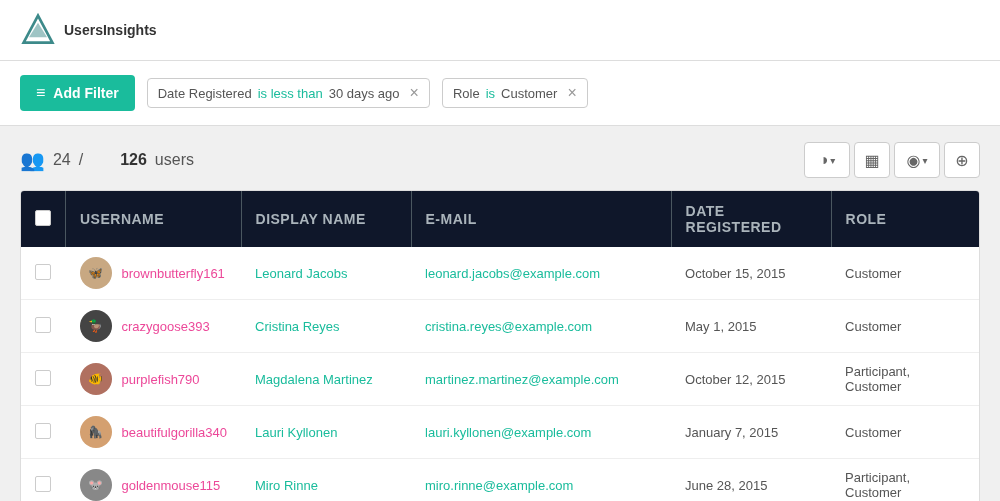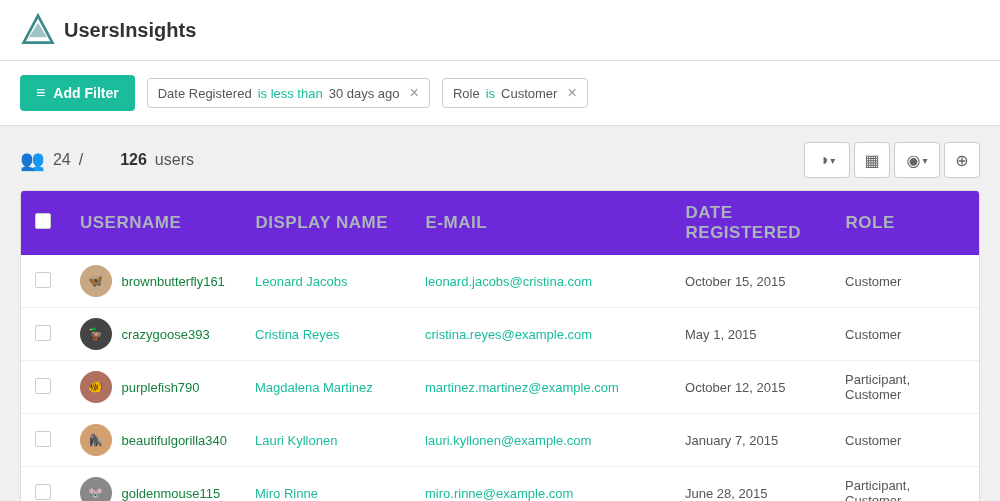--- a/index.html
+++ b/index.html
@@ -15,21 +15,21 @@
     .logo-area {
       display: flex;
       align-items: center;
       gap: 8px;
     }
     .logo-icon {
       width: 36px;
       height: 36px;
     }
     .logo-text {
-      font-size: 20px;
+      font-size: 14px;
       font-weight: 600;
       color: #333;
     }
 
     .filter-bar {
       background: #fff;
       padding: 14px 20px;
       display: flex;
       align-items: center;
       gap: 12px;
@@ -133,23 +133,23 @@
       background: #fff;
       border: 1px solid #ddd;
       border-radius: 4px;
       overflow: hidden;
     }
     table {
       width: 100%;
       border-collapse: collapse;
     }
     thead tr {
-      background: #6d28d9;
+      background: #0f172a;
       color: #aab4bb;
-      font-size: 17px;
+      font-size: 14px;
       font-weight: 600;
       letter-spacing: 0.5px;
       text-transform: uppercase;
     }
     thead th {
       padding: 12px 14px;
       text-align: left;
       border-right: 1px solid #4a5760;
     }
     thead th:last-child { border-right: none; }
@@ -182,21 +182,21 @@
       border-radius: 50%;
       background: #ccc;
       overflow: hidden;
       flex-shrink: 0;
       display: flex;
       align-items: center;
       justify-content: center;
       font-size: 14px;
     }
     .username-link {
-      color: #15803d;
+      color: #ec4899;
       text-decoration: none;
     }
 
     .display-name-link {
       color: #1abc9c;
       text-decoration: none;
     }
 
     .email-link {
       color: #1abc9c;
@@ -298,21 +298,21 @@
       <tbody id="table-body">
       <tr>
             <td><span class="checkbox-cell"></span></td>
             <td>
               <div class="avatar-cell">
     <div class="avatar" style="background:#c8a882; font-size:12px; color:white;">🦋</div>
     <a href="#" class="username-link">brownbutterfly161</a>
   </div>
             </td>
             <td><a href="#" class="display-name-link">Leonard Jacobs</a></td>
-            <td><a href="mailto:leonard.jacobs@example.com" class="email-link">leonard.jacobs@cristina.com</a></td>
+            <td><a href="mailto:leonard.jacobs@example.com" class="email-link">leonard.jacobs@example.com</a></td>
             <td>October 15, 2015</td>
             <td>Customer</td>
           </tr>
           <tr>
             <td><span class="checkbox-cell"></span></td>
             <td>
               <div class="avatar-cell">
     <div class="avatar" style="background:#444; font-size:12px; color:white;">🦆</div>
     <a href="#" class="username-link">crazygoose393</a>
   </div>

